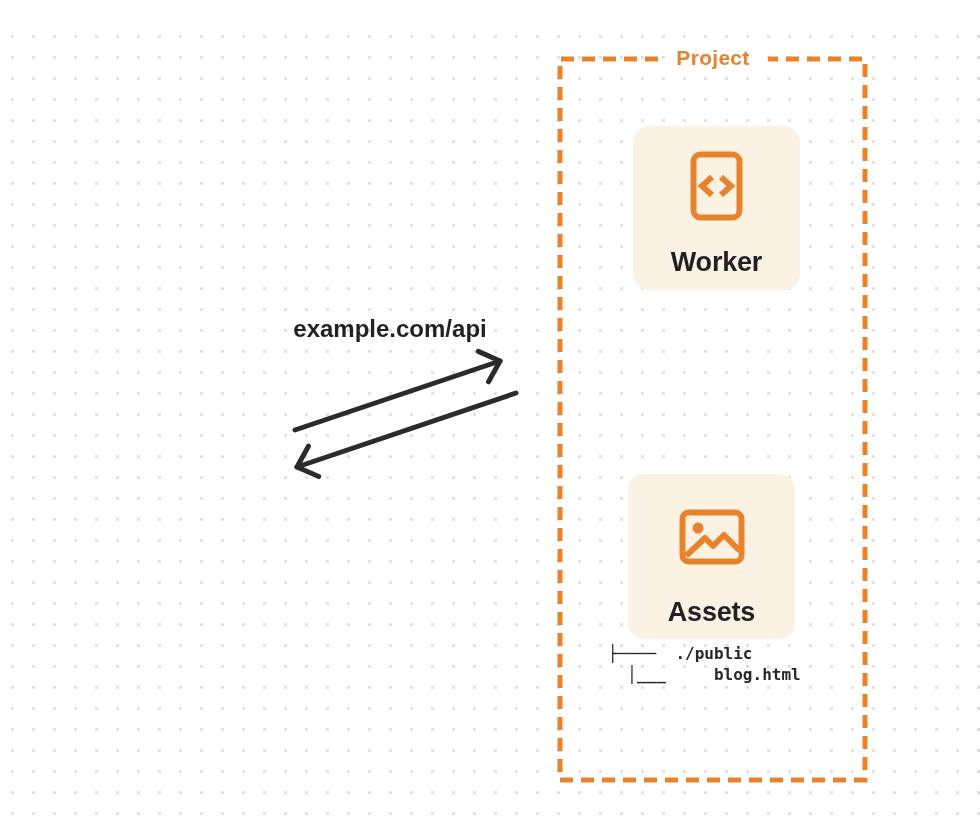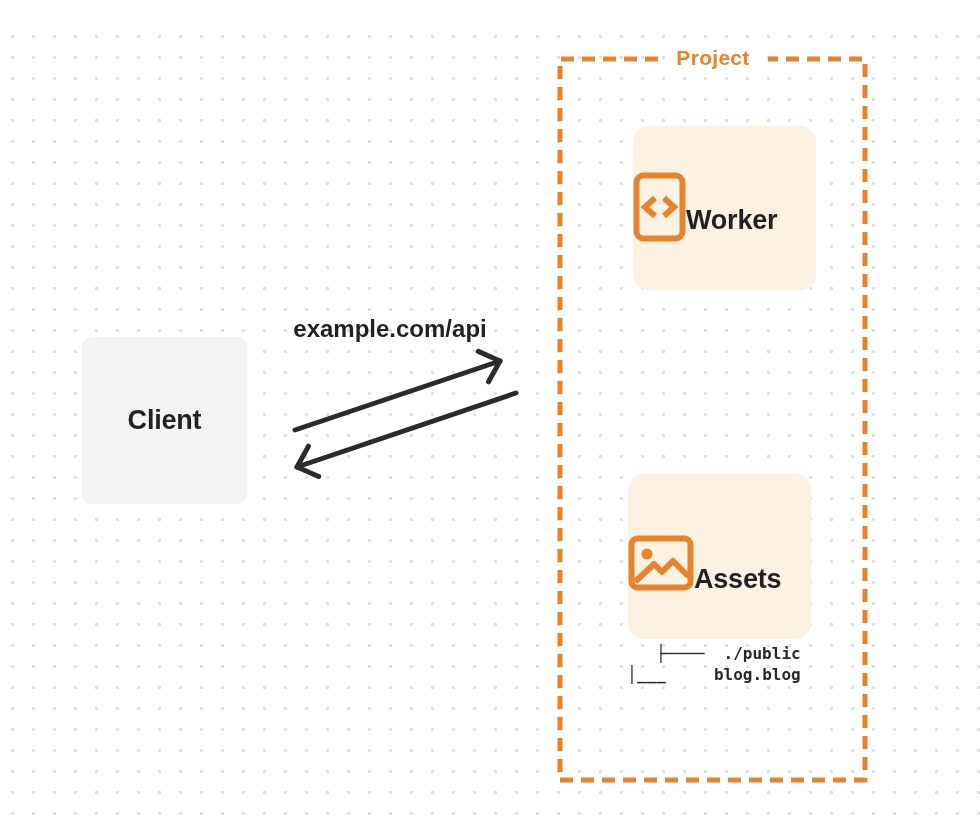--- a/index.html
+++ b/index.html
@@ -47,46 +47,45 @@
     font-size:21px;font-weight:700;color:var(--accent);
     letter-spacing:.3px;
     white-space:nowrap;
   }
   .client-box{
     position:absolute;left:82px;top:313px;width:165px;height:167px;
     background:var(--client-bg);border-radius:9px;
     display:flex;align-items:center;justify-content:center;
   }
   .card{
-    position:absolute;width:183px;
+    position:absolute;width:167px;
     background:var(--card-bg);border-radius:16px;
-    display:flex;flex-direction:row;align-items:center;
+    display:flex;flex-direction:column;align-items:center;
   }
   .card.worker{left:633px;top:102px;height:164px;padding-top:25px;}
-  .card.assets{left:628px;top:450px;height:165px;padding-top:46px;}
+  .card.assets{left:628px;top:450px;height:165px;padding-top:35px;}
   .card .icon{display:block;}
   .card.worker .icon{margin-bottom:24px;}
   .card.assets .icon{margin-bottom:30px;}
   .icon-stroke{fill:none;stroke:var(--accent);}
   .box-title{
     font-size:27px;font-weight:700;color:var(--ink);
     letter-spacing:-.2px;line-height:1;
   }
   .api-label{
     position:absolute;left:390px;top:291px;
     transform:translateX(-50%);
     font-size:24px;font-weight:700;color:var(--ink);
     white-space:nowrap;
   }
   .file-tree{
     position:absolute;left:608px;top:619px;
     font-family:"DejaVu Sans Mono",monospace;
     font-size:16px;font-weight:700;line-height:21px;
     color:#26272B;
-    text-align:right;
   }
   .file-tree .tree-line{display:block;white-space:pre;}
 </style>
 </head>
 <body>
 
 <div class="canvas">
 
   <svg class="overlay" viewBox="0 0 980 818" xmlns="http://www.w3.org/2000/svg">
     <defs>
@@ -94,23 +93,20 @@
         <path class="arrow-head" d="M3.5,1.5 L9.5,7 L3.5,12.5"></path>
       </marker>
     </defs>
     <path class="project-border" d="M 658,35 L 560,35 L 560,756 L 865,756 L 865,35 L 768,35"></path>
     <path class="arrow-line" d="M 295,406 L 500,337" marker-end="url(#head)"></path>
     <path class="arrow-line" d="M 516,369 L 297,443" marker-end="url(#head)"></path>
   </svg>
 
   <div class="project-label">Project</div>
 
-  <div class="client-box">
-    <span class="box-title">Client</span>
-  </div>
 
   <div class="api-label">example.com/api</div>
 
   <div class="card worker">
     <span class="icon">
       <svg width="53" height="70" viewBox="0 0 53 70" xmlns="http://www.w3.org/2000/svg">
         <rect class="icon-stroke" x="3.5" y="3.5" width="46" height="63" rx="7" stroke-width="6"></rect>
         <polyline class="icon-stroke" points="22,26 12,35 22,44" stroke-width="6" stroke-linecap="butt" stroke-linejoin="miter"></polyline>
         <polyline class="icon-stroke" points="31,26 41,35 31,44" stroke-width="6" stroke-linecap="butt" stroke-linejoin="miter"></polyline>
       </svg>
@@ -124,16 +120,16 @@
         <rect class="icon-stroke" x="3.5" y="3.5" width="59" height="49" rx="6" stroke-width="6"></rect>
         <circle cx="19" cy="19" r="5.5" fill="#E8832D"></circle>
         <path class="icon-stroke" d="M9,45 L26,29 L34,37 L45,26 L59,40" stroke-width="6" stroke-linecap="round" stroke-linejoin="round"></path>
       </svg>
     </span>
     <span class="box-title">Assets</span>
   </div>
 
   <div class="file-tree">
     <span class="tree-line">├────  ./public</span>
-    <span class="tree-line">  │___     blog.blog</span>
+    <span class="tree-line">  │___     blog.html</span>
   </div>
 
 </div>
 
 </body></html>

